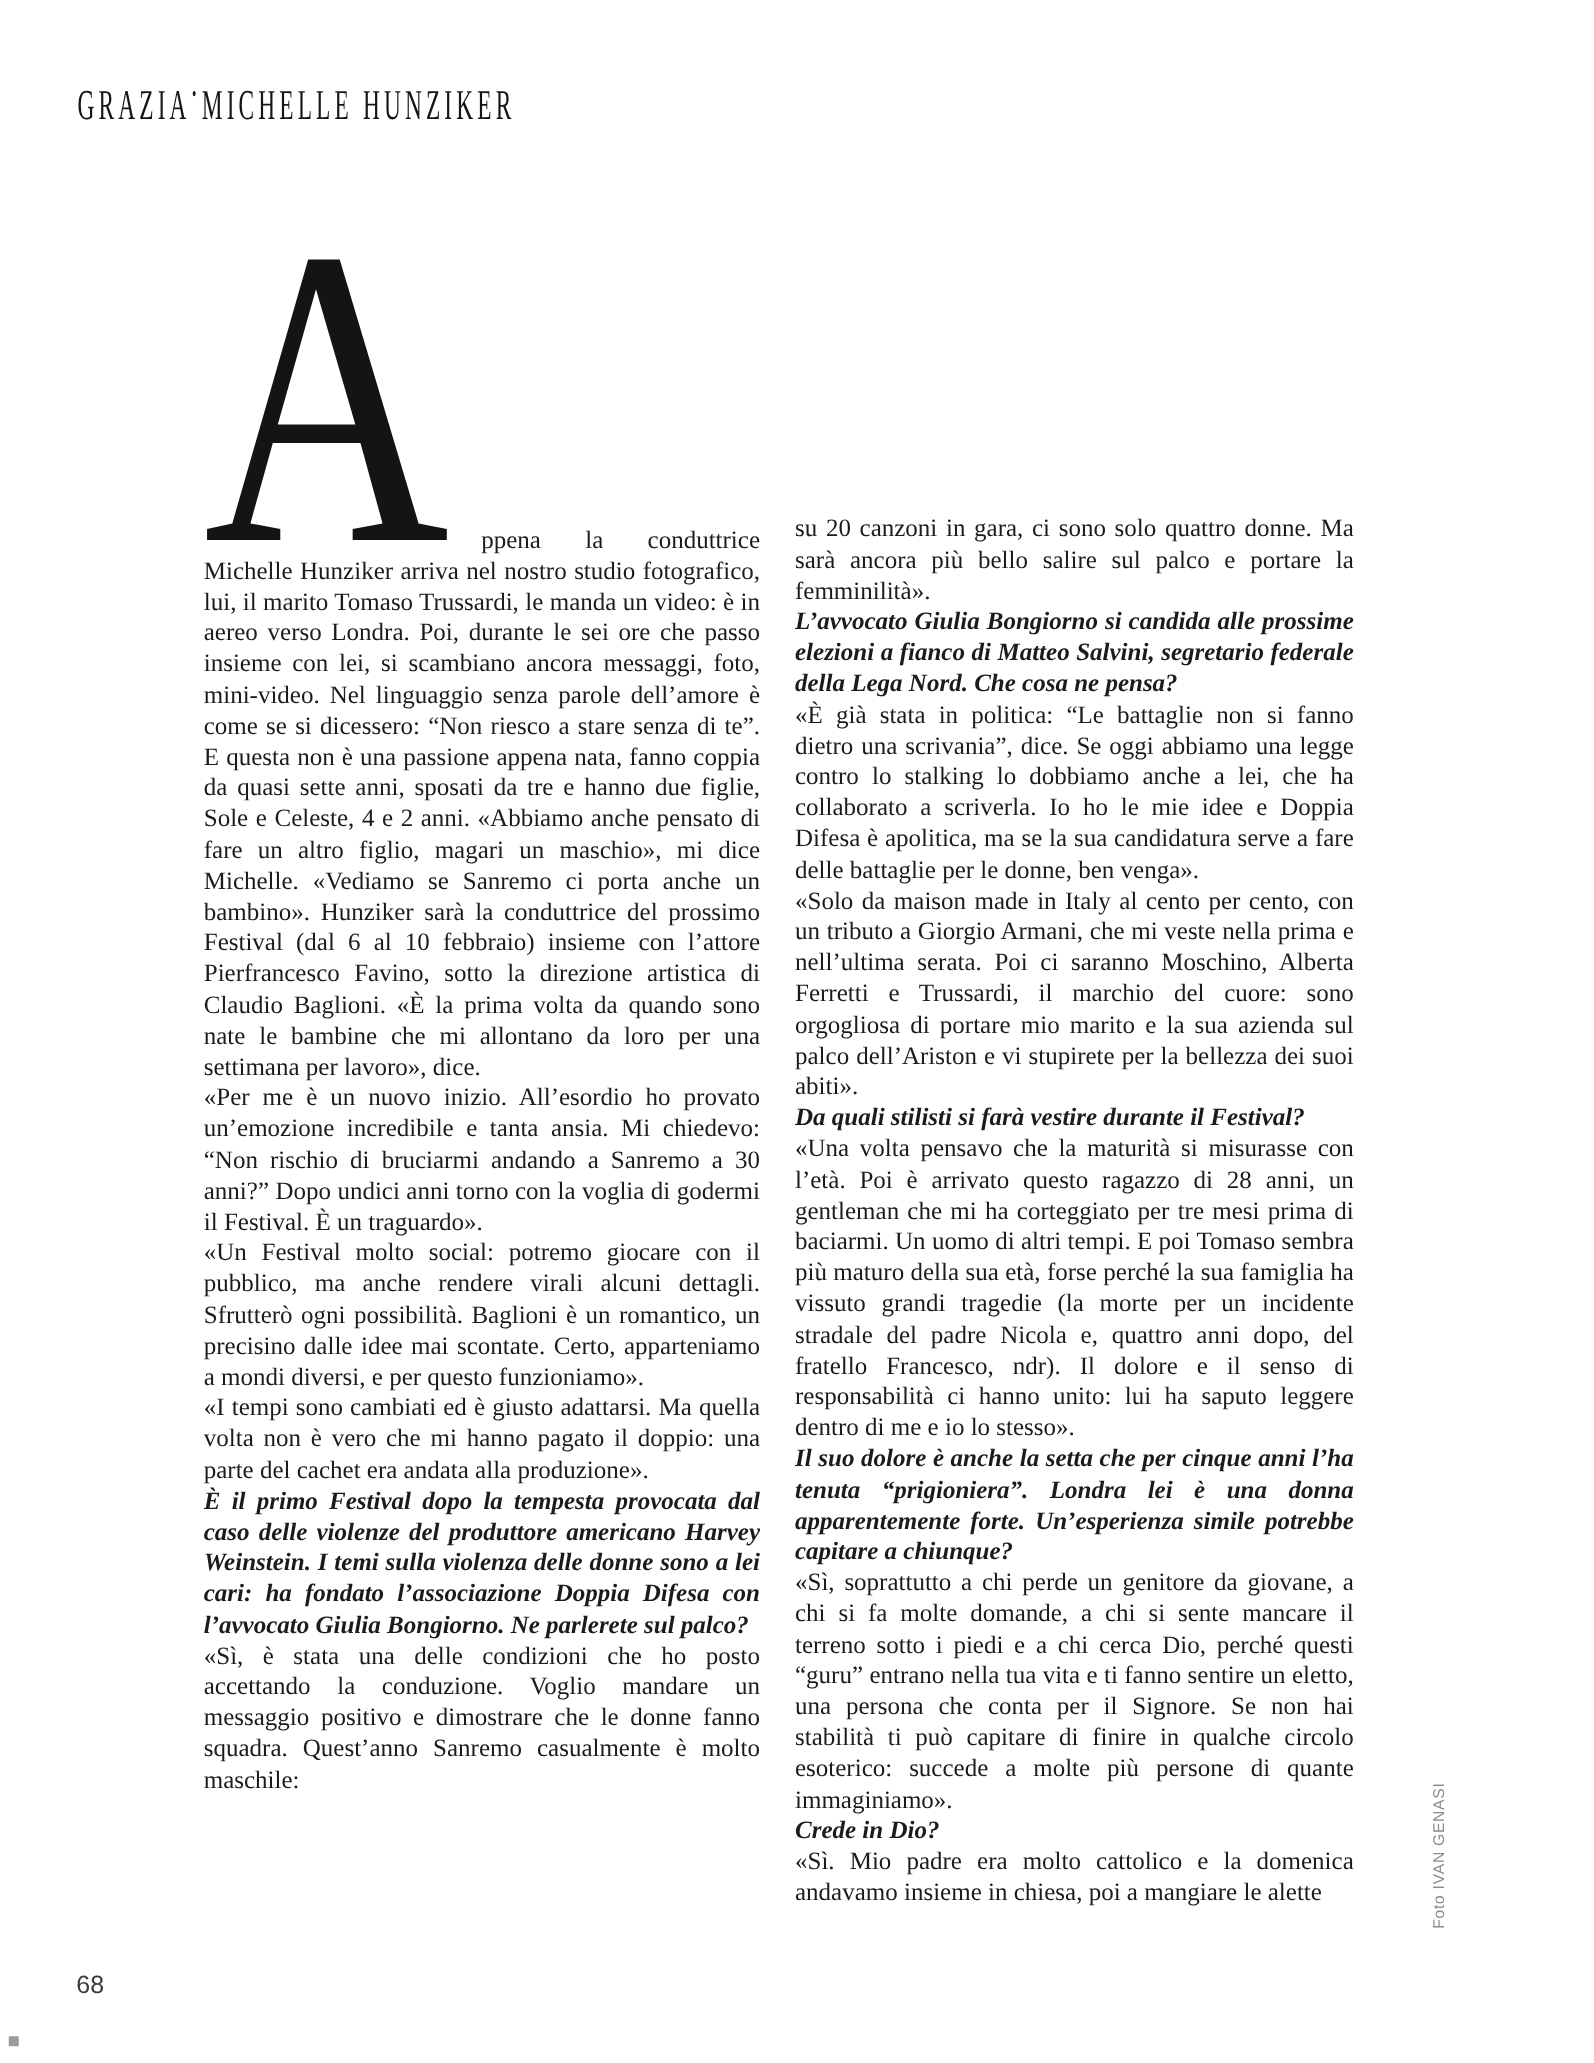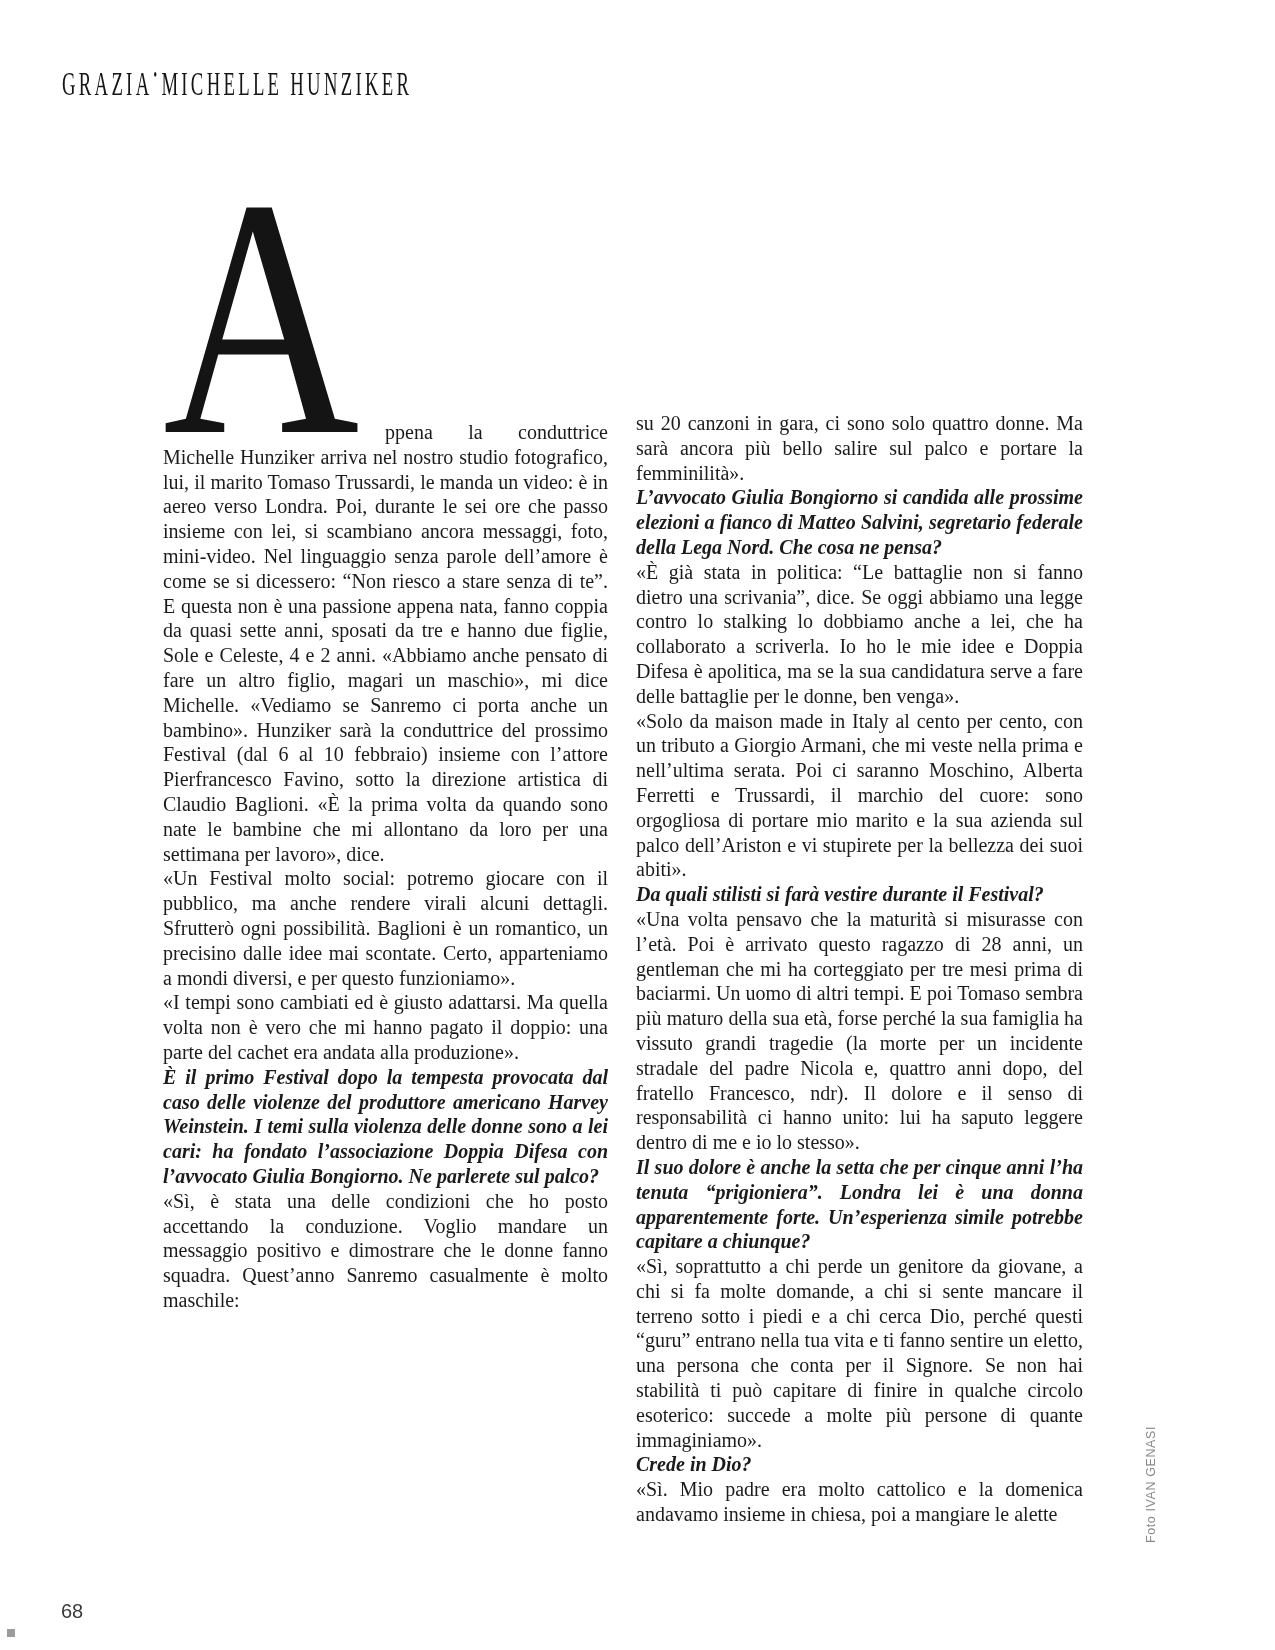--- a/index.html
+++ b/index.html
@@ -36,37 +36,38 @@
   }
   
   .photo-credit{
     position:absolute;left:1144px;top:1543px;
     transform:rotate(-90deg);transform-origin:0 0;white-space:nowrap;
     font-family:"Liberation Sans", sans-serif;font-size:12.5px;
     letter-spacing:0.6px;color:#8a8a8a;
   }
   .page-number{
     position:absolute;left:61px;top:1577px;
-    font-family:"Liberation Sans", sans-serif;font-size:20px;color:#3a3a3a;margin-top:23px;
+    font-family:"Liberation Sans", sans-serif;font-size:20px;color:#3a3a3a;
   }
   .corner-mark{
     position:absolute;left:7px;top:1629px;width:8px;height:8px;background:#9b9b9b;
   }
 </style>
 </head>
 <body>
 
 <div class="mag-header">
   <span>GRAZIA</span><span class="sep">•</span><span>MICHELLE HUNZIKER</span>
 </div>
 
 <div class="col col-left">
   <div class="dropcap">A</div>
   <div>
       <p class="para intro">ppena la conduttrice Michelle Hunziker arriva nel nostro studio fotografico, lui, il marito Tomaso Trussardi, le manda un video: è in aereo verso Londra. Poi, durante le sei ore che passo insieme con lei, si scambiano ancora messaggi, foto, mini-video. Nel linguaggio senza parole dell’amore è come se si dicessero: “Non riesco a stare senza di te”. E questa non è una passione appena nata, fanno coppia da quasi sette anni, sposati da tre e hanno due figlie, Sole e Celeste, 4 e 2 anni. «Abbiamo anche pensato di fare un altro figlio, magari un maschio», mi dice Michelle. «Vediamo se Sanremo ci porta anche un bambino». Hunziker sarà la conduttrice del prossimo Festival (dal 6 al 10 febbraio) insieme con l’attore Pierfrancesco Favino, sotto la direzione artistica di Claudio Baglioni. «È la prima volta da quando sono nate le bambine che mi allontano da loro per una settimana per lavoro», dice.</p>
+      <p class="para answer">«Per me è un nuovo inizio. All’esordio ho provato un’emozione incredibile e tanta ansia. Mi chiedevo: “Non rischio di bruciarmi andando a Sanremo a 30 anni?” Dopo undici anni torno con la voglia di godermi il Festival. È un traguardo».</p>
       <p class="para answer">«Un Festival molto social: potremo giocare con il pubblico, ma anche rendere virali alcuni dettagli. Sfrutterò ogni possibilità. Baglioni è un romantico, un precisino dalle idee mai scontate. Certo, apparteniamo a mondi diversi, e per questo funzioniamo».</p>
       <p class="para answer">«I tempi sono cambiati ed è giusto adattarsi. Ma quella volta non è vero che mi hanno pagato il doppio: una parte del cachet era andata alla produzione».</p>
       <p class="para question">È il primo Festival dopo la tempesta provocata dal caso delle violenze del produttore americano Harvey Weinstein. I temi sulla violenza delle donne sono a lei cari: ha fondato l’associazione Doppia Difesa con l’avvocato Giulia Bongiorno. Ne parlerete sul palco?</p>
       <p class="para answer">«Sì, è stata una delle condizioni che ho posto accettando la conduzione. Voglio mandare un messaggio positivo e dimostrare che le donne fanno squadra. Quest’anno Sanremo casualmente è molto maschile:</p>
     </div>
 </div>
 
 <div class="col col-right">
   <div>
       <p class="para answer">su 20 canzoni in gara, ci sono solo quattro donne. Ma sarà ancora più bello salire sul palco e portare la femminilità».</p>

